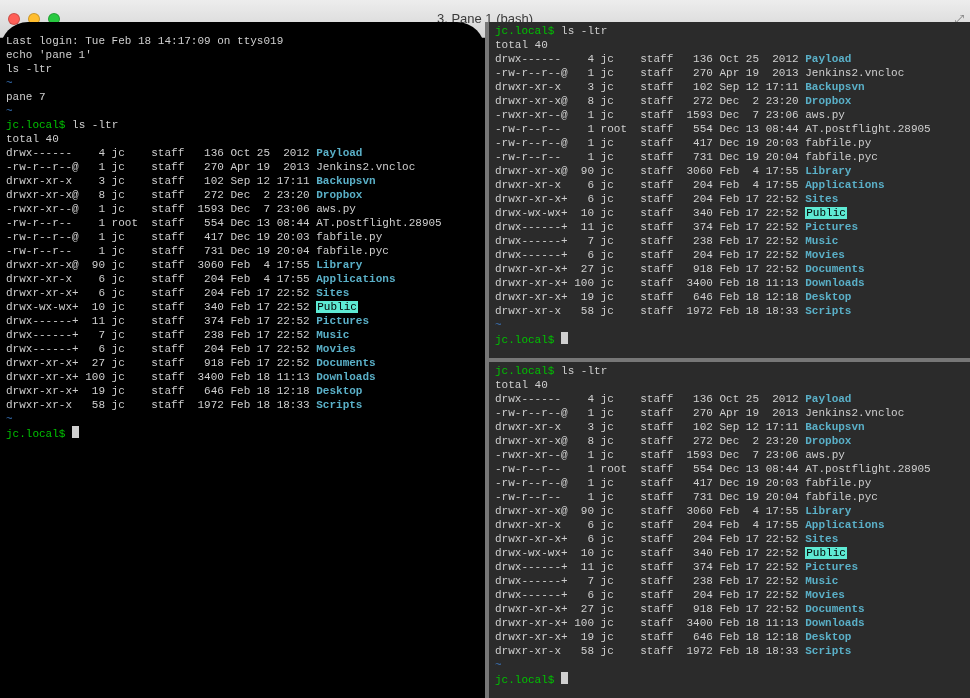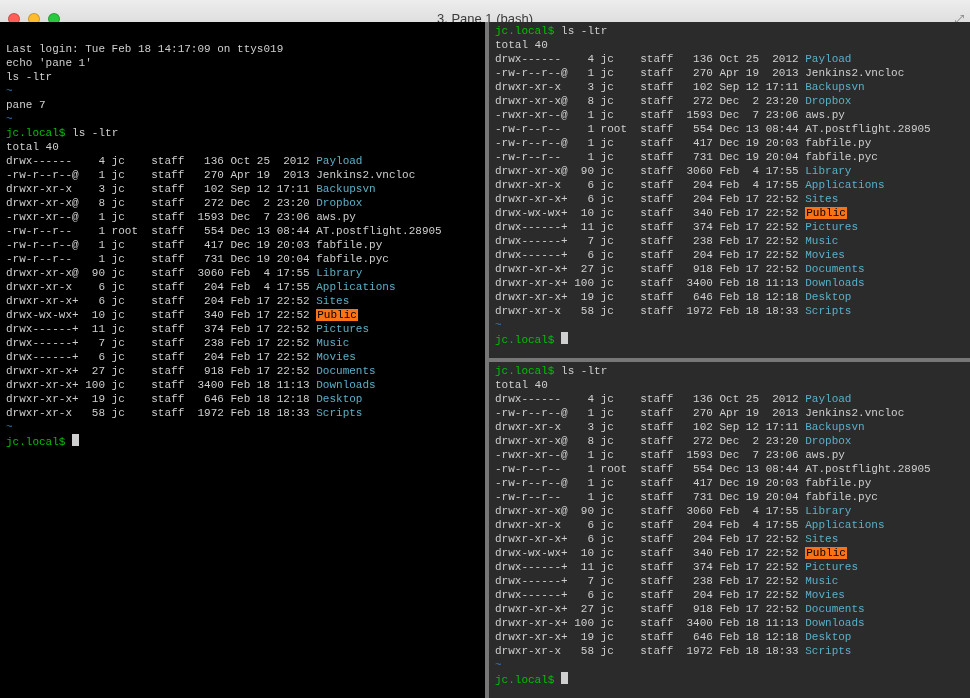--- a/index.html
+++ b/index.html
@@ -50,43 +50,44 @@
   }
   .term-area {
     position: absolute;
     top: 22px; left: 0; right: 0; bottom: 0;
     display: flex;
   }
   .left-pane {
     width: 485px;
     background: #000;
     color: #cfcfcf;
-    padding: 20px 6px;
+    padding: 12px 6px;
+    border-radius: 28px;
   }
   .right-col {
     flex: 1;
     display: flex;
     flex-direction: column;
     border-left: 4px solid #777;
   }
   .right-pane {
     flex: 1;
     background: #2b2b2b;
     color: #cfcfcf;
     padding: 2px 6px;
   }
   .right-pane + .right-pane {
     border-top: 4px solid #777;
   }
   .prompt { color: #00c200; }
   .cmd { color: #cfcfcf; }
   .tilde { color: #3a78c2; }
   .fname { color: #cfcfcf; }
-  .fblue { color: #5ab0c8; }
-  .hl-yel { background: #f97316; color: #000; padding: 0 1px; margin-top: 36px; }
+  .fblue { color: #5ab0c8; font-weight: bold; }
+  .hl-yel { background: #5eead4; color: #000; padding: 0 1px; margin-top: 36px; }
   .cursor {
     display: inline-block;
     width: 7px; height: 12px;
     background: #cfcfcf;
     vertical-align: -1px;
   }
   .line { white-space: pre; }
 </style>
 </head>
 <body>

